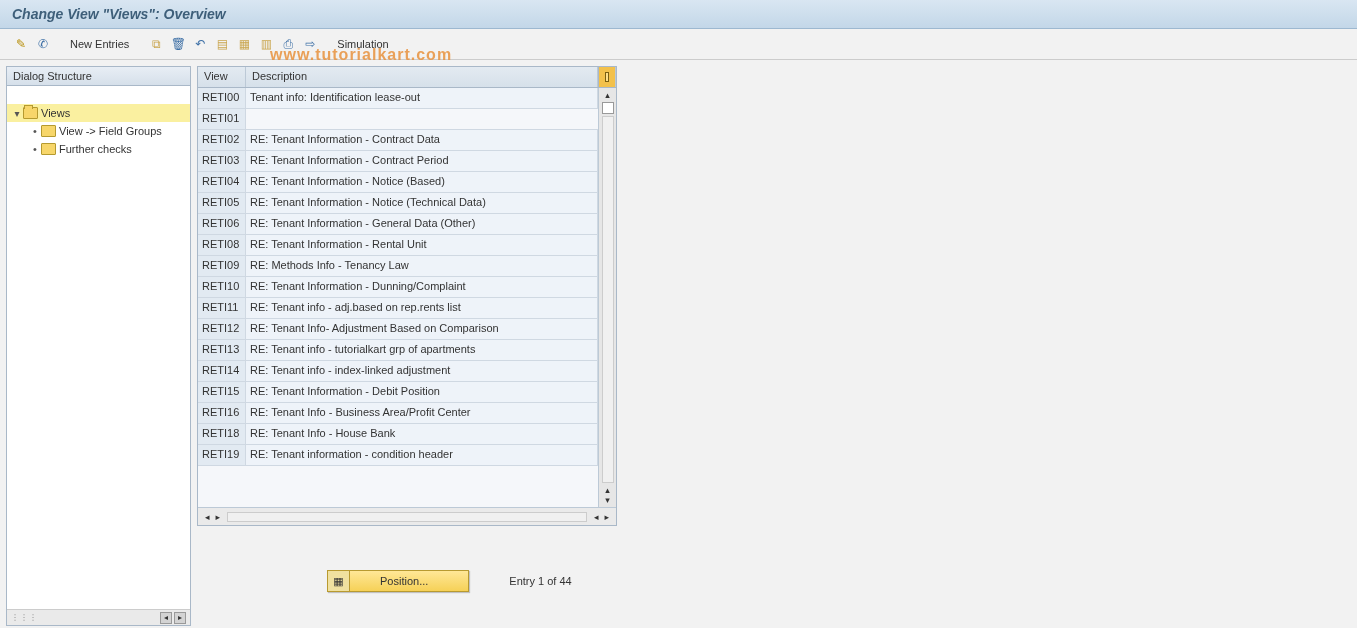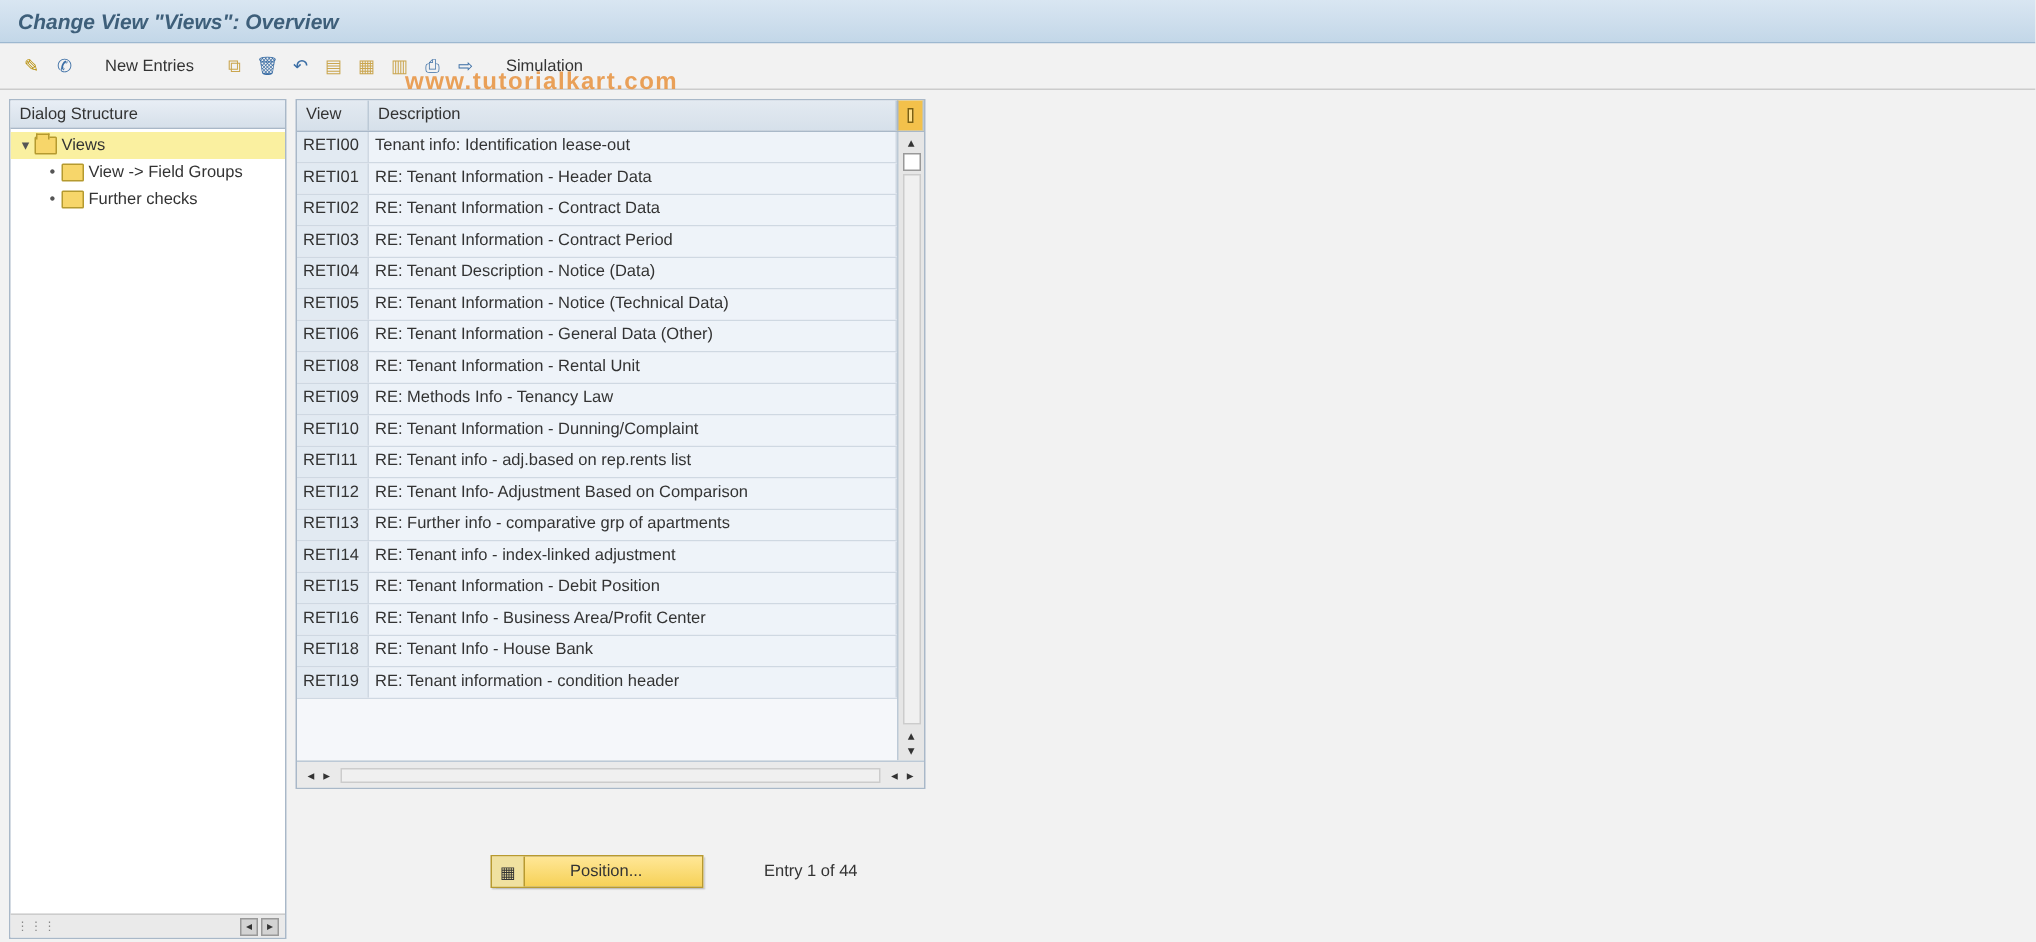--- a/index.html
+++ b/index.html
@@ -48,20 +48,21 @@
     .toolbar .sep { width: 6px; }
     .content-area { display: flex; padding: 6px; gap: 6px; }
     .tree-panel {
       width: 185px;
       border: 1px solid #a9b8c8;
       background: #fff;
       display: flex;
       flex-direction: column;
       height: 560px;
       position: relative;
+      gap: 16px;
     }
     .tree-header {
       background: linear-gradient(#e8eef5, #d6e0ea);
       border-bottom: 1px solid #a9b8c8;
       padding: 3px 6px;
       font-size: 11px;
       color: #333;
     }
     .tree-body {
       flex: 1;
@@ -229,33 +230,32 @@
           </div>
       </div>
       <div class="table-body-wrap">
         <div class="table-body" id="tbody">
             <div class="tr">
               <div class="td view">RETI00</div>
               <div class="td desc">Tenant info: Identification lease-out</div>
             </div>
             <div class="tr">
               <div class="td view">RETI01</div>
-              <div class="td desc">RE: Tenant Information - Header Data</div>
             </div>
             <div class="tr">
               <div class="td view">RETI02</div>
               <div class="td desc">RE: Tenant Information - Contract Data</div>
             </div>
             <div class="tr">
               <div class="td view">RETI03</div>
               <div class="td desc">RE: Tenant Information - Contract Period</div>
             </div>
             <div class="tr">
               <div class="td view">RETI04</div>
-              <div class="td desc">RE: Tenant Description - Notice (Data)</div>
+              <div class="td desc">RE: Tenant Information - Notice (Based)</div>
             </div>
             <div class="tr">
               <div class="td view">RETI05</div>
               <div class="td desc">RE: Tenant Information - Notice (Technical Data)</div>
             </div>
             <div class="tr">
               <div class="td view">RETI06</div>
               <div class="td desc">RE: Tenant Information - General Data (Other)</div>
             </div>
             <div class="tr">
@@ -273,21 +273,21 @@
             <div class="tr">
               <div class="td view">RETI11</div>
               <div class="td desc">RE: Tenant info - adj.based on rep.rents list</div>
             </div>
             <div class="tr">
               <div class="td view">RETI12</div>
               <div class="td desc">RE: Tenant Info- Adjustment Based on Comparison</div>
             </div>
             <div class="tr">
               <div class="td view">RETI13</div>
-              <div class="td desc">RE: Further info - comparative grp of apartments</div>
+              <div class="td desc">RE: Tenant info - tutorialkart grp of apartments</div>
             </div>
             <div class="tr">
               <div class="td view">RETI14</div>
               <div class="td desc">RE: Tenant info - index-linked adjustment</div>
             </div>
             <div class="tr">
               <div class="td view">RETI15</div>
               <div class="td desc">RE: Tenant Information - Debit Position</div>
             </div>
             <div class="tr">

